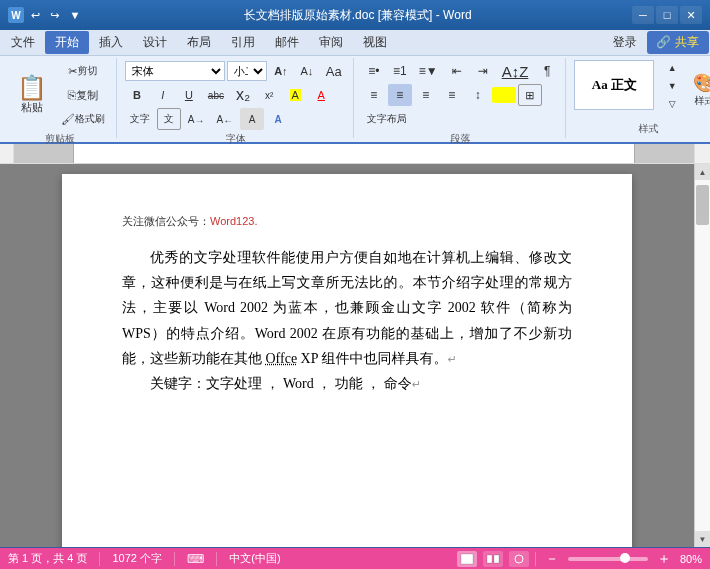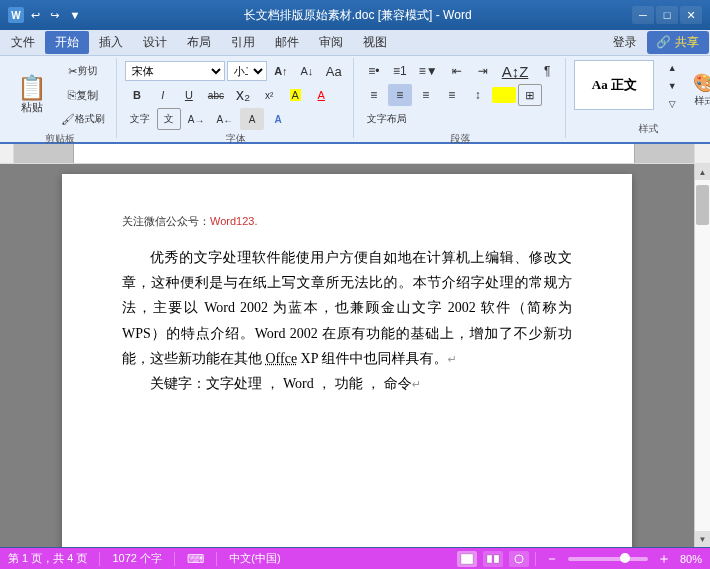--- a/index.html
+++ b/index.html
@@ -304,21 +304,21 @@
       left: 1px;
       right: 1px;
       height: 40px;
       background: #c0c0c0;
       border-radius: 2px;
     }
 
     
     #status-bar {
       height: 22px;
-      background: #d946ef;
+      background: #ec4899;
       display: flex;
       align-items: center;
       padding: 0 8px;
       gap: 12px;
       flex-shrink: 0;
       border-top: 1px solid #365e9e;
     }
     .status-item {
       font-size: 11px;
       color: white;

